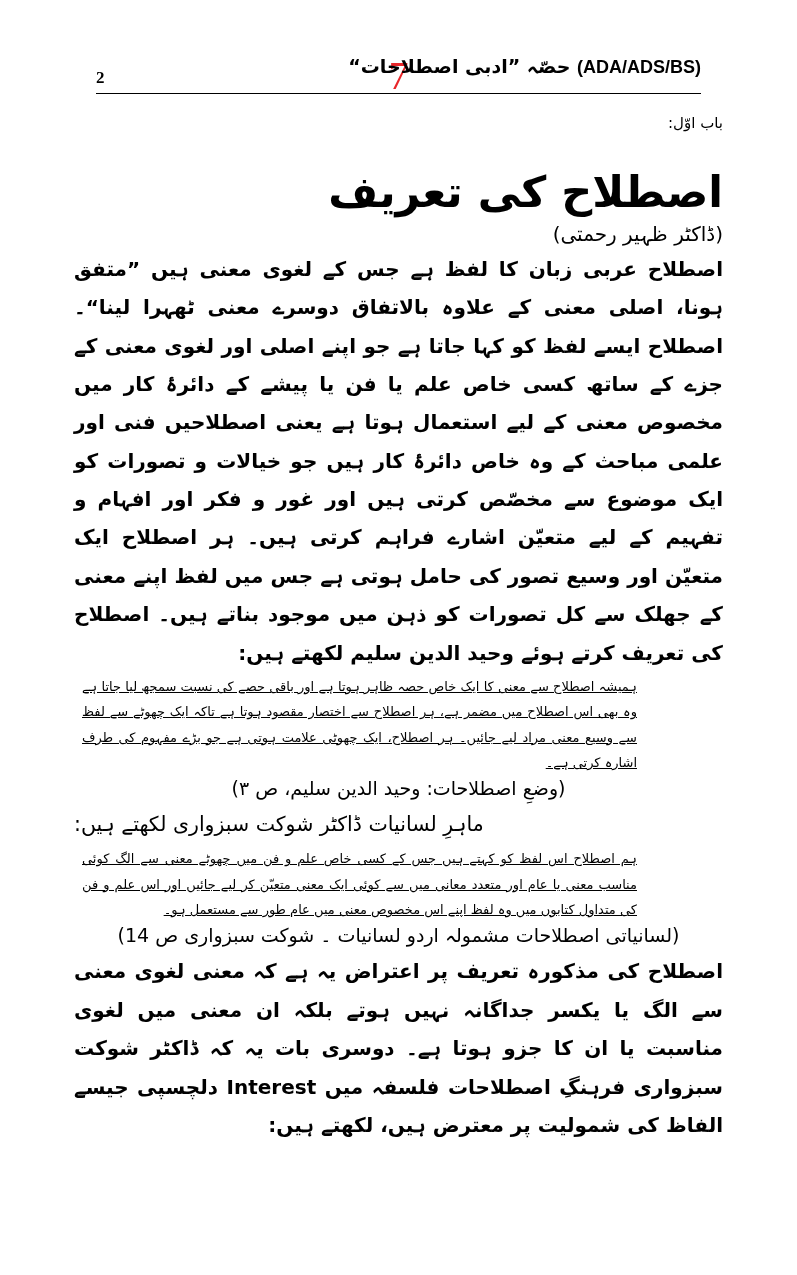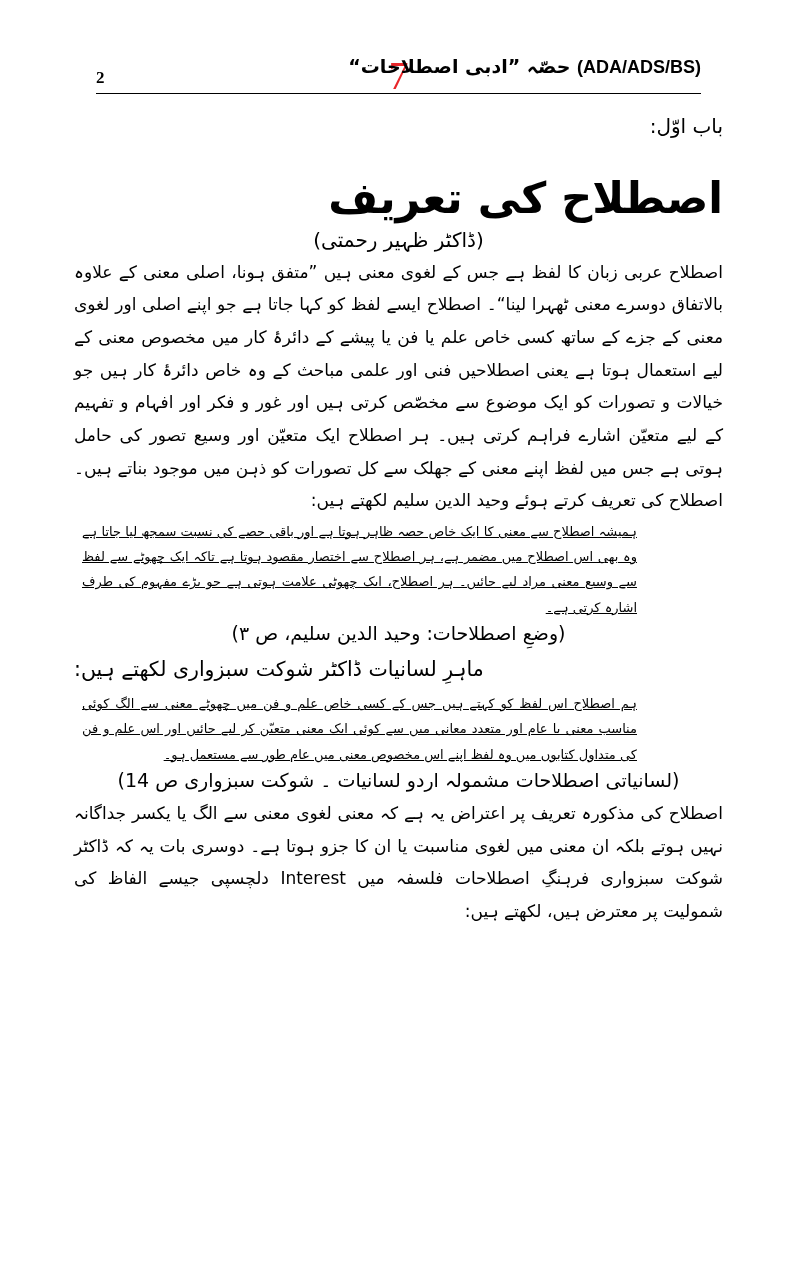--- a/index.html
+++ b/index.html
@@ -74,47 +74,48 @@
     position: absolute;
     top: 104px;
     left: 74px;
     right: 74px;
     bottom: 24px;
     direction: rtl;
     text-align: justify;
   }
 
   .chapter-label {
-    font-size: 20px;
+    font-size: 15px;
     text-align: right;
     margin: 10px 0 0 0;
     letter-spacing: 0.5px;
   }
 
   .title {
     text-align: right;
     font-size: 43px;
     font-weight: bold;
     margin: 34px 0 2px 0;
     line-height: 1.25;
   }
 
   .byline {
-    text-align: center;
+    text-align: right;
     font-size: 20px;
     margin: 2px 0 4px 0;
     direction: rtl;
   }
 
   p.body {
-    font-size: 17px;
+    font-size: 20px;
     line-height: 1.92;
     margin: 0 0 2px 0;
     text-align: justify;
     text-justify: inter-word;
+    font-weight: bold;
   }
 
   .quote {
     font-size: 13px;
     line-height: 1.95;
     margin: 2px 0 0 0;
     padding-left: 8px;
     padding-right: 86px;
     text-align: justify;
     text-decoration: underline;

